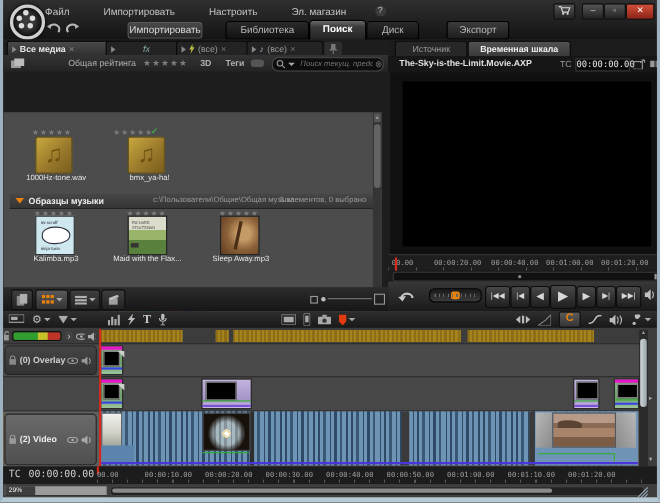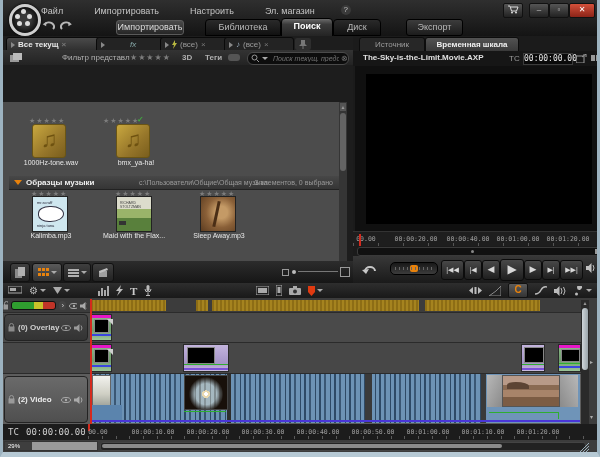--- a/index.html
+++ b/index.html
@@ -120,21 +120,21 @@
     </div>
     <div class="abs winbtn" style="left:529px;top:3px;">–</div>
     <div class="abs winbtn" style="left:549px;top:3px;">▫</div>
     <div class="abs winbtn close" style="left:569px;top:3px;">✕</div>
   </div>
 
   <div class="abs" style="left:-3px;top:36px;width:353px;height:247px;background:#1d1d1d;">
 
     <div class="abs libtab active" style="left:6px;top:1px;width:86px;">
       <span class="tri-r"></span>
-      <span>Все текущ</span>
+      <span>Все медиа</span>
       <span class="x">×</span>
     </div>
     <div class="abs libtab" style="left:96px;top:1px;width:60px;gap:25px;">
       <span class="tri-r"></span>
       <span style="font-style:italic;color:#8aa;">fx</span>
       <span>(все)</span>
       <span class="x">×</span>
     </div>
     <div class="abs libtab" style="left:160px;top:1px;width:60px;">
       <span class="tri-r"></span>
@@ -155,21 +155,21 @@
           <path d="M3 1h4v4l2 2H1l2-2z" fill="#777"></path>
           <line x1="5" y1="7" x2="5" y2="10" stroke="#777"></line>
         </svg>
     </div>
 
     <div class="abs" style="left:0;top:14px;width:353px;height:15px;background:linear-gradient(#333,#232323);">
       <svg class="abs" style="left:10px;top:3px;" width="13" height="9">
           <rect x="0" y="2" width="9" height="7" fill="#999"></rect>
           <rect x="3" y="0" width="9" height="7" fill="#bbb"></rect>
         </svg>
-      <span class="abs" style="left:62px;top:3px;color:#b0b0b0;font-size:8px;">Фильтр представл</span>
+      <span class="abs" style="left:62px;top:3px;color:#b0b0b0;font-size:8px;">Общая рейтинга</span>
       <span class="abs stars" style="left:130px;top:3px;font-size:8px;">★★★★★</span>
       <span class="abs" style="left:182px;top:3px;color:#b0b0b0;font-size:8px;font-weight:bold;">3D</span>
       <span class="abs" style="left:205px;top:3px;color:#b0b0b0;font-size:8px;font-weight:bold;">Теги</span>
       <span class="abs" style="left:228px;top:4px;width:12px;height:7px;background:#555;border-radius:3px;"></span>
       <div class="abs" style="left:247px;top:2px;width:100px;height:11px;background:#0d0d0d;border:1px solid #4a4a4a;border-radius:6px;display:flex;align-items:center;">
         <svg width="9" height="9" style="margin-left:3px;">
             <circle cx="3.5" cy="3.5" r="2.5" fill="none" stroke="#999"></circle>
             <line x1="5.5" y1="5.5" x2="8" y2="8" stroke="#999"></line>
           </svg>
         <span class="caret" style="margin-left:2px;"></span>

